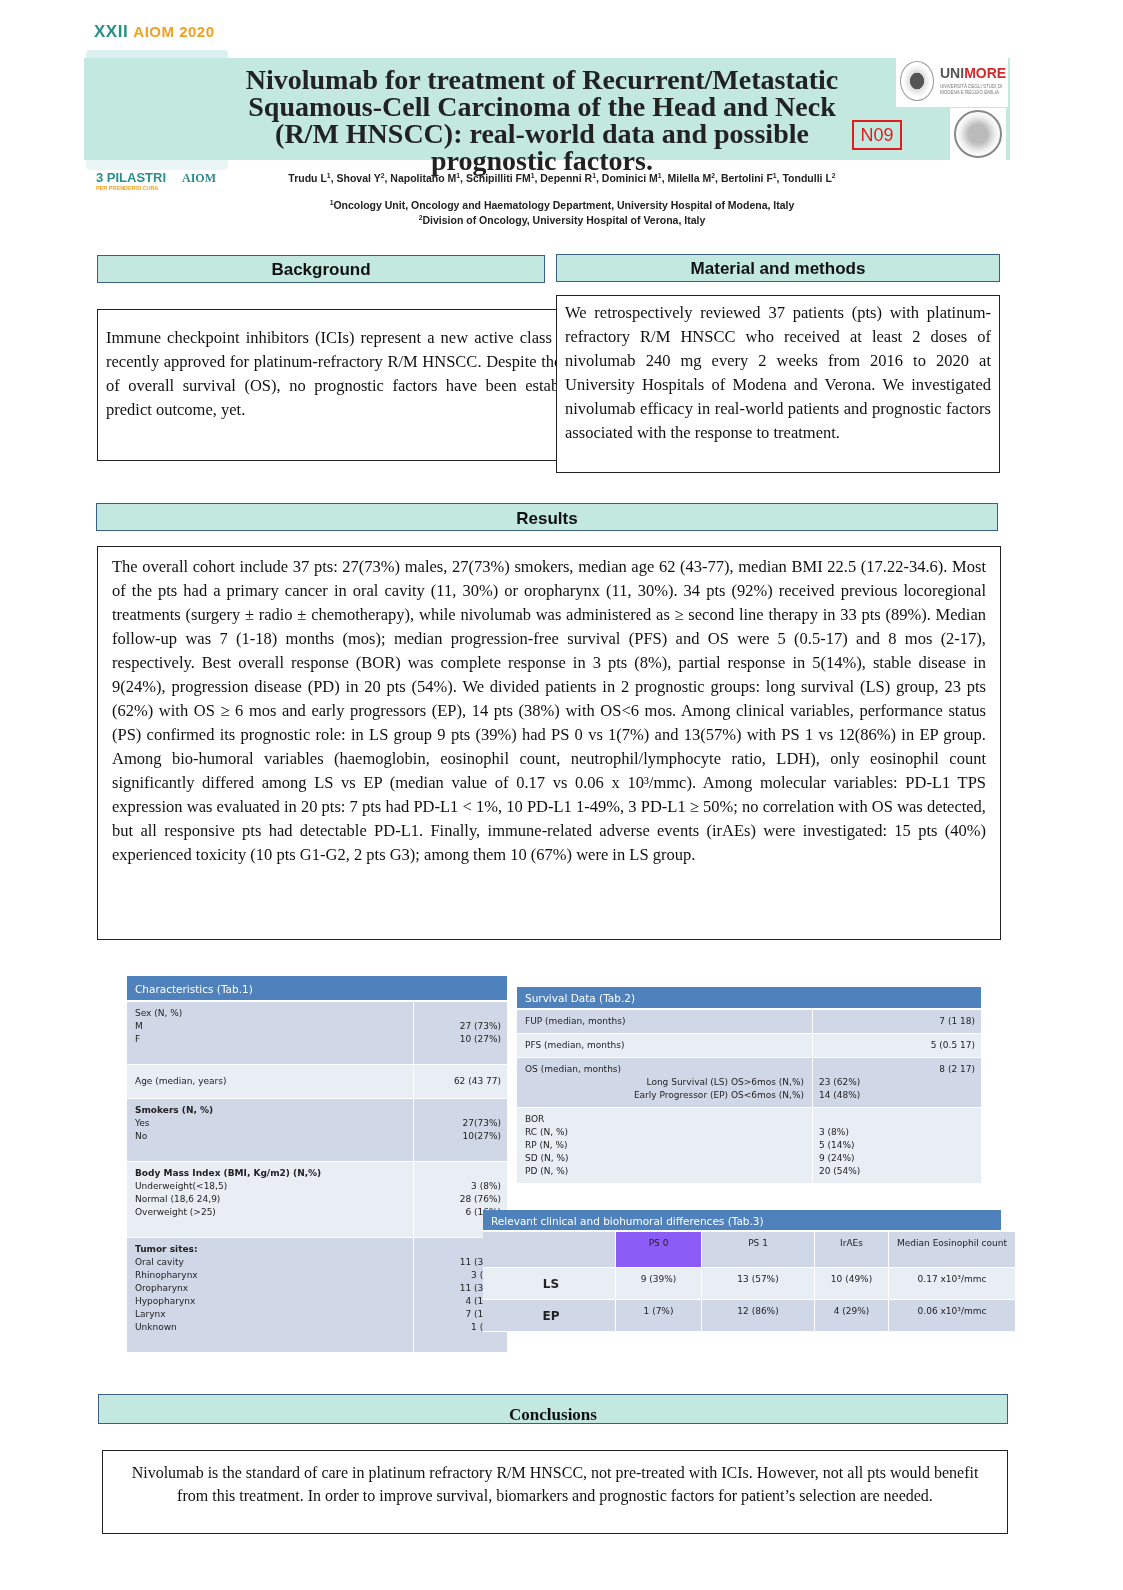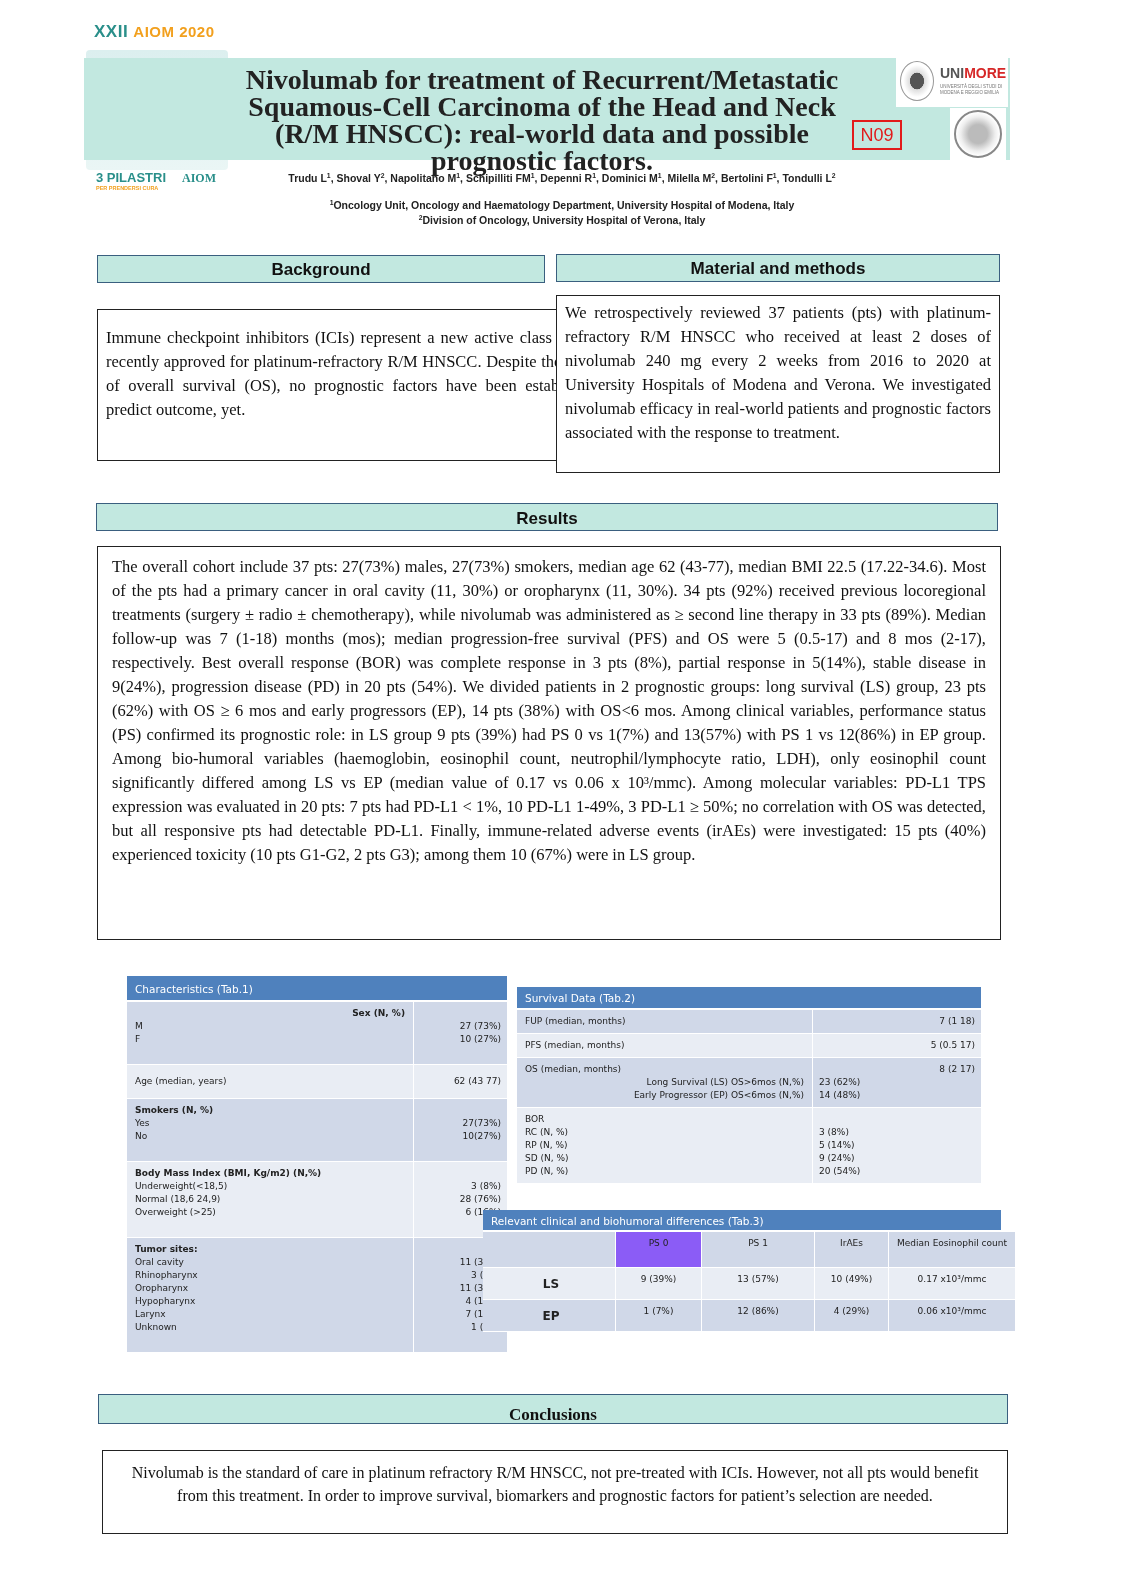--- a/index.html
+++ b/index.html
@@ -96,21 +96,21 @@
 <div class="box" style="left:556px; top:295px; width:444px; height:178px; padding:5px 8px;">We retrospectively reviewed 37 patients (pts) with platinum-refractory R/M HNSCC who received at least 2 doses of nivolumab 240 mg every 2 weeks from 2016 to 2020 at University Hospitals of Modena and Verona. We investigated nivolumab efficacy in real-world patients and prognostic factors associated with the response to treatment.</div>
 
 <div class="sec-head" style="left:96px; top:503px; width:902px; height:28px; line-height:30px;">Results</div>
 <div class="box" style="left:97px; top:546px; width:904px; height:394px; padding:8px 14px;">The overall cohort include 37 pts: 27(73%) males, 27(73%) smokers, median age 62 (43-77), median BMI 22.5 (17.22-34.6). Most of the pts had a primary cancer in oral cavity (11, 30%) or oropharynx (11, 30%). 34 pts (92%) received previous locoregional treatments (surgery ± radio ± chemotherapy), while nivolumab was administered as ≥ second line therapy in 33 pts (89%).  Median follow-up was 7 (1-18) months (mos); median progression-free survival (PFS) and OS were 5 (0.5-17) and 8 mos (2-17), respectively. Best overall response (BOR) was complete response in 3 pts (8%), partial response in 5(14%), stable disease in 9(24%), progression disease (PD) in 20 pts (54%). We divided patients in 2 prognostic groups: long survival (LS) group, 23 pts (62%) with OS ≥ 6 mos and early progressors (EP), 14 pts (38%) with OS&lt;6 mos. Among clinical variables, performance status (PS) confirmed its prognostic role: in LS group 9 pts (39%) had PS 0 vs 1(7%) and 13(57%) with PS 1 vs 12(86%) in EP group. Among bio-humoral variables (haemoglobin, eosinophil count, neutrophil/lymphocyte ratio, LDH), only eosinophil count significantly differed among LS vs EP (median value of 0.17 vs 0.06 x 10³/mmc).  Among molecular variables: PD-L1 TPS expression was evaluated in 20 pts: 7 pts had PD-L1 &lt; 1%, 10 PD-L1 1-49%, 3 PD-L1 ≥ 50%; no correlation with OS was detected, but all responsive pts had detectable PD-L1. Finally, immune-related adverse events (irAEs) were investigated: 15 pts (40%) experienced toxicity (10 pts G1-G2, 2 pts G3); among them 10 (67%) were in LS group.</div>
 
 <div class="tbl" style="left:127px; top:976px; width:380px;">
   <div class="cap">Characteristics (Tab.1)</div>
   <div id="t1body">
       <div class="row dark">
         <div class="c1">
-          <div class="lbl" style="font-weight: bold; text-align: right;">Sex (N, %)</div>
+          <div class="lbl" style="font-weight: normal;">Sex (N, %)</div>
           <div class="lbl">M</div>
           <div class="lbl">F</div>
           <div class="lbl">&nbsp;</div>
         </div>
         <div class="c2" style="width: 93px;">
           <div class="val">&nbsp;</div>
           <div class="val">27 (73%)</div>
           <div class="val">10 (27%)</div>
         </div>
       </div>

